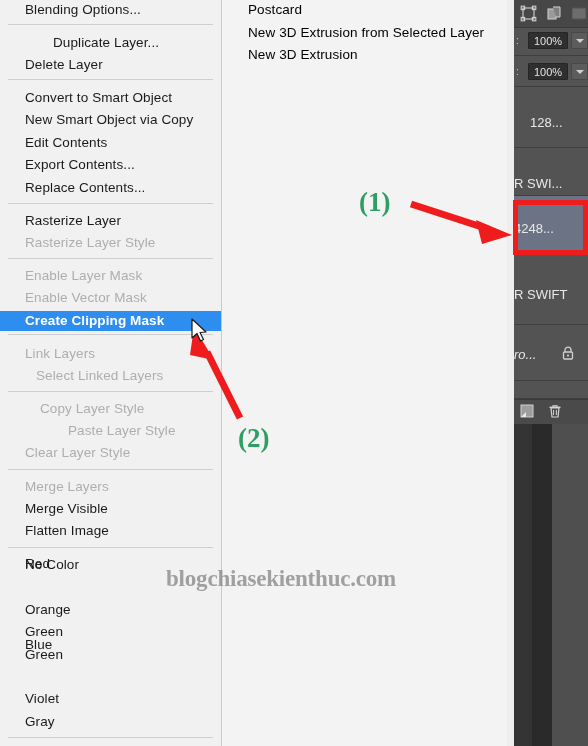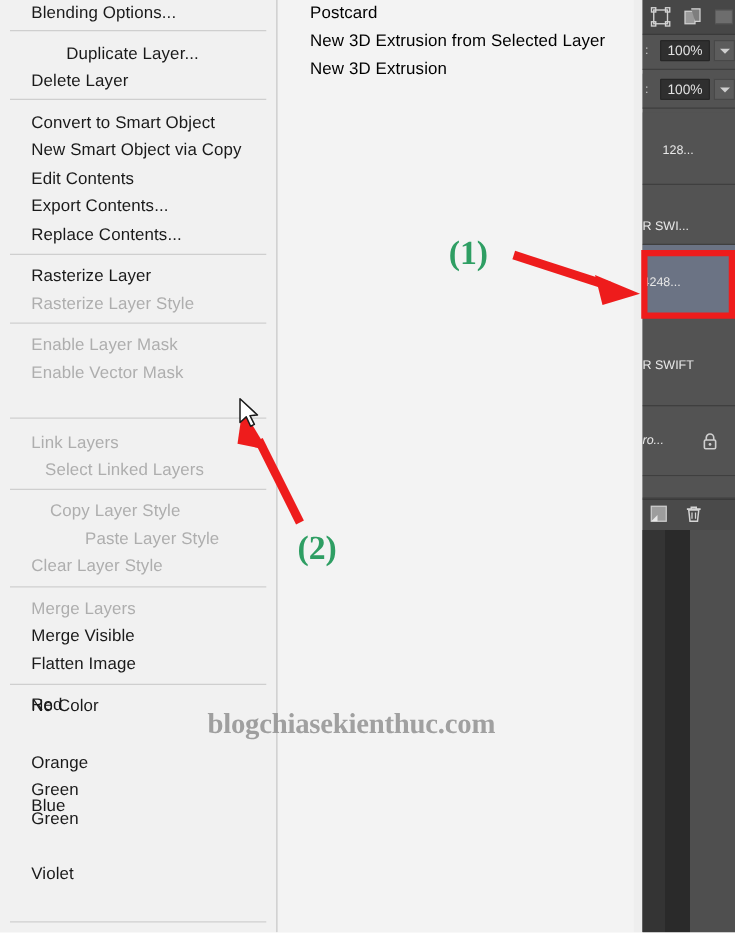--- a/index.html
+++ b/index.html
@@ -161,21 +161,21 @@
   .layer-row {
     position: absolute;
     left: 0;
     width: 74px;
     background: #535353;
     border-bottom: 1px solid #3f3f3f;
     box-sizing: border-box;
   }
   .layer-name {
     position: absolute;
-    font-size: 10px;
+    font-size: 13px;
     color: #e8e8e8;
     white-space: nowrap;
   }
   .layer-row.selected {
     background: #6b7384;
   }
   .lock-icon {
     position: absolute;
     right: 14px;
     width: 12px; height: 14px;
@@ -270,20 +270,21 @@
     <div class="menu-item" style="top:155px;">Export Contents...</div>
     <div class="menu-item" style="top:178px;">Replace Contents...</div>
     <div class="menu-sep" style="top:203px;"></div>
 
     <div class="menu-item" style="top:211px;">Rasterize Layer</div>
     <div class="menu-item disabled" style="top:233px;">Rasterize Layer Style</div>
     <div class="menu-sep" style="top:258px;"></div>
 
     <div class="menu-item disabled" style="top:266px;">Enable Layer Mask</div>
     <div class="menu-item disabled" style="top:288px;">Enable Vector Mask</div>
+    <div class="menu-item highlight" style="top:311px;">Create Clipping Mask</div>
     <div class="menu-sep" style="top:334px;"></div>
 
     <div class="menu-item disabled" style="top:344px;">Link Layers</div>
     <div class="menu-item disabled" style="top:366px;padding-left:36px;">Select Linked Layers</div>
     <div class="menu-sep" style="top:391px;"></div>
 
     <div class="menu-item disabled" style="top:399px;padding-left:40px;">Copy Layer Style</div>
     <div class="menu-item disabled" style="top:421px;margin-left:43px;">Paste Layer Style</div>
     <div class="menu-item disabled" style="top:443px;">Clear Layer Style</div>
     <div class="menu-sep" style="top:469px;"></div>
@@ -293,20 +294,21 @@
     <div class="menu-item" style="top:521px;">Flatten Image</div>
     <div class="menu-sep" style="top:547px;"></div>
 
     <div class="menu-item" style="top:555px;">No Color</div>
     <div class="menu-item" style="top:554px;">Red</div>
     <div class="menu-item" style="top:600px;">Orange</div>
     <div class="menu-item" style="top:622px;">Green</div>
     <div class="menu-item" style="top:645px;">Green</div>
     <div class="menu-item" style="top:635px;">Blue</div>
     <div class="menu-item" style="top:689px;">Violet</div>
+    <div class="menu-item" style="top:712px;">Gray</div>
     <div class="menu-sep" style="top:737px;"></div>
   </div>
 
   <div class="watermark">blogchiasekienthuc.com</div>
 
   <div class="edge-light"></div>
 
   <div class="ps-panel">
 
     <div class="ps-toolbar">

